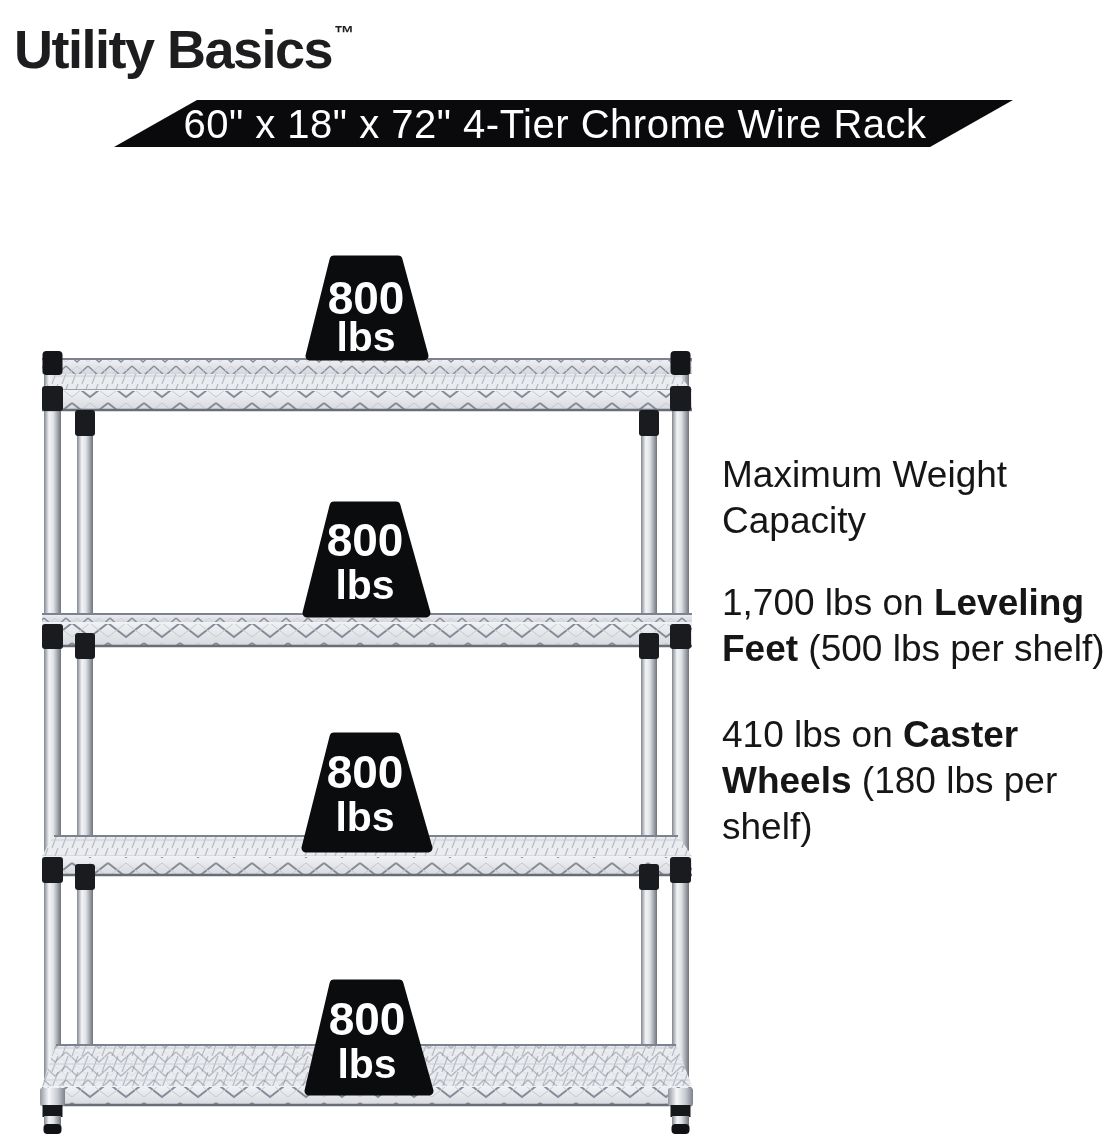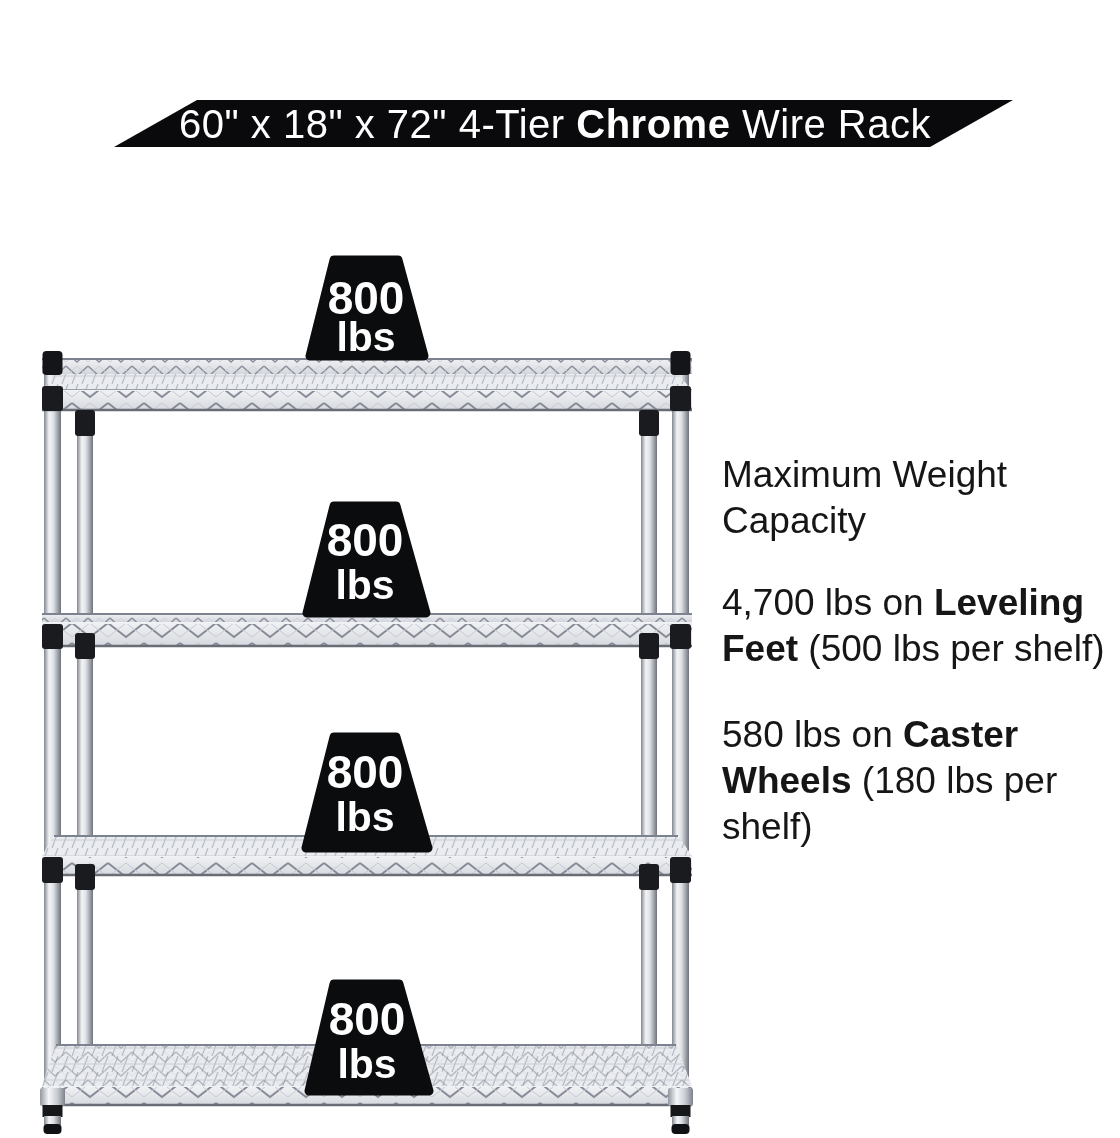--- a/index.html
+++ b/index.html
@@ -19,38 +19,39 @@
     position:absolute; left:0; top:100px; width:1120px; height:47px;
     background:#0a0a0c;
     -webkit-clip-path:polygon(197px 0, 1013px 0, 930px 47px, 114px 47px);
     clip-path:polygon(197px 0, 1013px 0, 930px 47px, 114px 47px);
   }
   .banner-text {
     position:absolute; left:130px; width:850px; height:47px;
     text-align:center; line-height:49px; font-size:40px; color:#ffffff;
     letter-spacing:0.5px; white-space:nowrap;
   }
-  .banner-text b { font-weight:bold; }
+  .banner-text b { font-weight:normal; }
   
   .rack-svg { position:absolute; left:0; top:0; width:1120px; height:1138px; }
   
   .info {
     position:absolute; left:722px; top:452px; width:408px;
     font-size:37px; line-height:46px; color:#161617;
   }
   .info p { margin:0; }
   .info .heading { margin-bottom:36px; }
   .info .para1  { margin-bottom:40px; }
   .info b { font-weight:bold; }
 </style>
 </head>
 <body>
 
 <div class="page">
 
+  <div class="brand"><span>Utility Basics</span><sup>™</sup></div>
 
   <div class="banner">
     <div class="banner-text"><span>60" x 18" x 72" 4-Tier </span><b>Chrome</b><span> Wire Rack</span></div>
   </div>
 
   <svg class="rack-svg" viewBox="0 0 1120 1138" xmlns="http://www.w3.org/2000/svg">
     <defs>
       <linearGradient id="postGrad" x1="0" y1="0" x2="1" y2="0">
         <stop offset="0" stop-color="#82878f"></stop>
           <stop offset="0.3" stop-color="#f3f4f6"></stop>
@@ -183,17 +184,17 @@
     </g>
     <g>
       <path d="M334,984 L399,984 L429,1091 L309,1091 Z" fill="#0b0c0e" stroke="#0b0c0e" stroke-width="9" stroke-linejoin="round"></path>
       <text x="367" y="1035" text-anchor="middle" fill="#ffffff" font-family="Liberation Sans, sans-serif" font-size="46" font-weight="bold">800</text>
       <text x="367" y="1078" text-anchor="middle" fill="#ffffff" font-family="Liberation Sans, sans-serif" font-size="41" font-weight="bold">lbs</text>
     </g>
   </svg>
 
   <div class="info">
     <p class="heading">Maximum Weight Capacity</p>
-    <p class="para1"><span>4,700 lbs on </span><b>Leveling Feet</b><span> (500 lbs per shelf)</span></p>
-    <p class="para2"><span>580 lbs on </span><b>Caster Wheels</b><span> (180 lbs per shelf)</span></p>
+    <p class="para1"><span>1,700 lbs on </span><b>Leveling Feet</b><span> (500 lbs per shelf)</span></p>
+    <p class="para2"><span>410 lbs on </span><b>Caster Wheels</b><span> (180 lbs per shelf)</span></p>
   </div>
 
 </div>
 
 </body></html>

